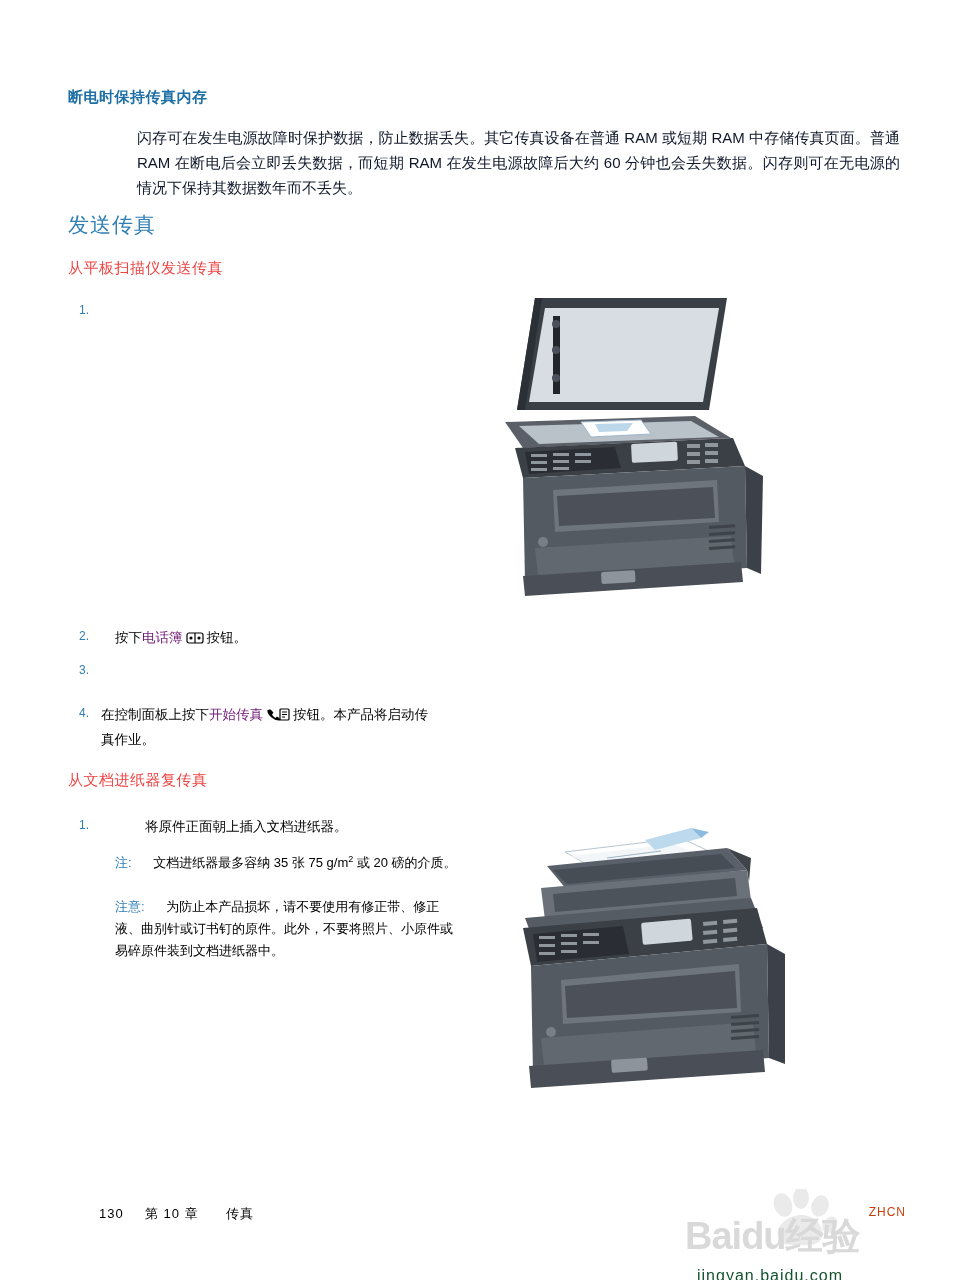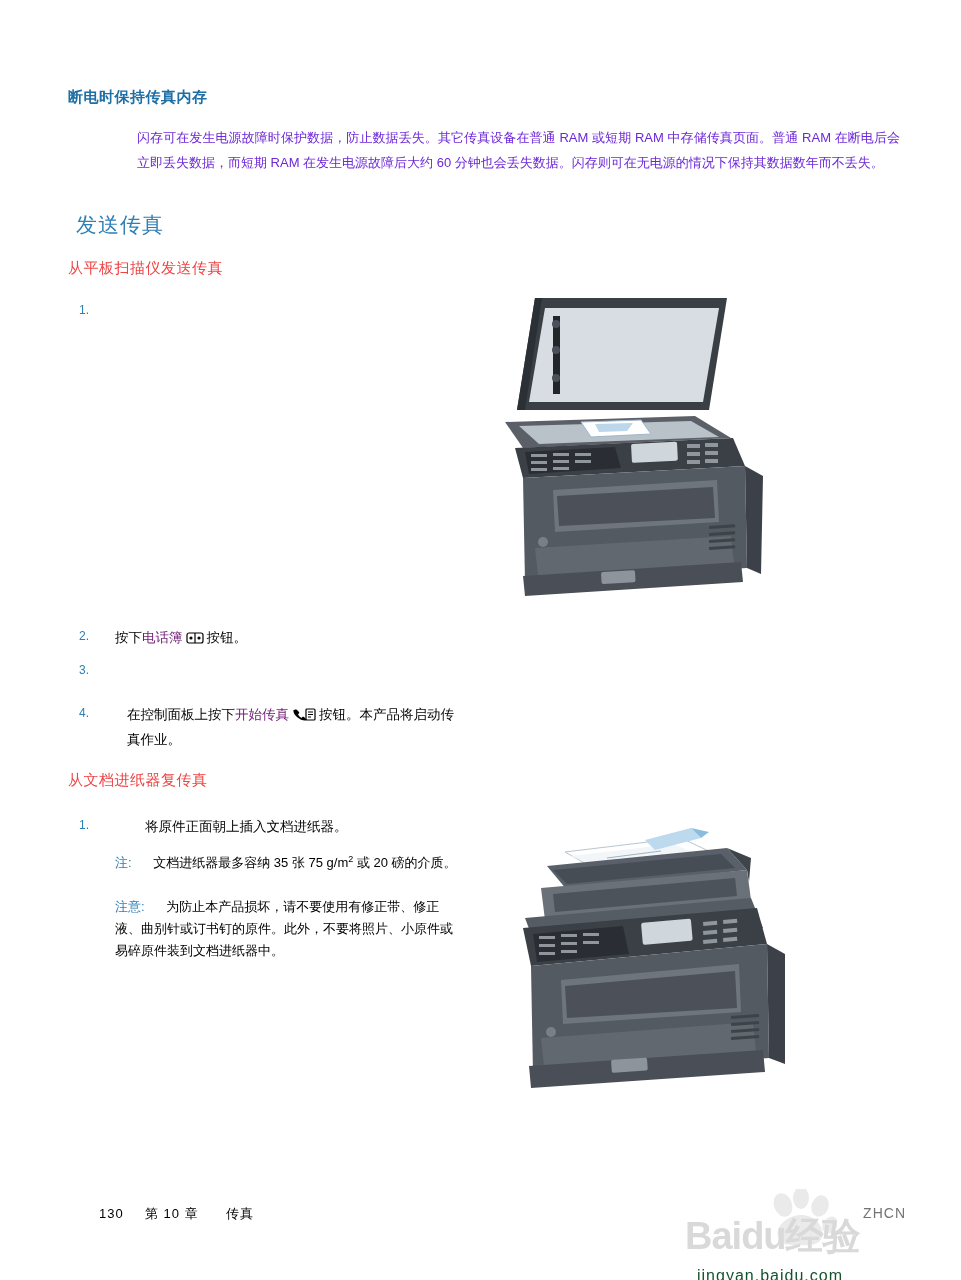--- a/index.html
+++ b/index.html
@@ -36,23 +36,23 @@
     letter-spacing: 1px;
   }
   .h4 {
     position: absolute;
     font-size: 15px;
     color: #ef4444;
     letter-spacing: 0.5px;
   }
   .para {
     position: absolute;
-    font-size: 13px;
+    font-size: 15px;
     line-height: 25px;
-    color: #6d28d9;
+    color: #0f172a;
     text-align: justify;
   }
   .step {
     position: absolute;
     font-size: 13.5px;
     line-height: 23px;
     color: #000;
   }
   .step-num {
     position: absolute;
@@ -75,22 +75,22 @@
     top: 1205px;
     font-size: 13px;
     color: #000;
     letter-spacing: 1px;
     margin-left: 44px;
   }
   .footer-right {
     position: absolute;
     right: 55px;
     top: 1205px;
-    font-size: 14px;
-    color: #737373;
+    font-size: 12px;
+    color: #c2410c;
     letter-spacing: 1px;
   }
 
   
   .watermark {
     position: absolute;
     left: 675px;
     top: 1189px;
     width: 245px;
     height: 110px;
@@ -137,21 +137,21 @@
 </style>
 </head>
 <body>
 
 <div class="page">
 
   <div class="h3" style="left:68px; top:88px;">断电时保持传真内存</div>
 
   <div class="para" style="left:137px; top:125px; width:763px;">闪存可在发生电源故障时保护数据，防止数据丢失。其它传真设备在普通 RAM 或短期 RAM 中存储传真页面。普通 RAM 在断电后会立即丢失数据，而短期 RAM 在发生电源故障后大约 60 分钟也会丢失数据。闪存则可在无电源的情况下保持其数据数年而不丢失。</div>
 
-  <div class="h2" style="left:76px; top:211px;">发送传真</div>
+  <div class="h2" style="left:68px; top:211px;">发送传真</div>
 
   <div class="h4" style="left:68px; top:259px;">从平板扫描仪发送传真</div>
 
   <div class="step-num" style="left:79px; top:303px;">1.</div>
 
   <svg class="illus" style="left:495px; top:290px;" width="430" height="310" viewBox="0 0 430 310">
 
     <g>
       <polygon points="22,120 40,8 232,8 214,120" fill="#3a3f46"></polygon>
       <polygon points="34,112 50,18 224,18 208,112" fill="#d7dde3"></polygon>
@@ -219,21 +219,21 @@
         <line x1="9" y1="1" x2="9" y2="11" stroke="#000" stroke-width="1.2"></line>
         <circle cx="5" cy="6" r="1.6" fill="#000"></circle>
         <circle cx="13" cy="6" r="1.6" fill="#000"></circle>
       </svg>
     </span><span>按钮。</span>
   </div>
 
   <div class="step-num" style="left:79px; top:663px;">3.</div>
 
   <div class="step-num" style="left:79px; top:706px;">4.</div>
-  <div class="step" style="left:127px; top:703px; width:330px;">
+  <div class="step" style="left:101px; top:703px; width:330px;">
     <span>在控制面板上按下</span><span class="blue">开始传真</span><span class="icon-inline">
       <svg width="24" height="13" viewBox="0 0 24 13">
         <path d="M2 2 C2 2 4 1 5 2 L7 4 C7.6 4.8 7 5.6 6 6.2 C6.8 8 8 9.2 9.6 10 C10.2 9 11.2 8.4 12 9 L14 11 C15 12 14 12.6 13 12.6 C8 12.6 1.4 7 1.4 3 C1.4 2.2 1.6 2 2 2 Z" fill="#000"></path>
         <rect x="14" y="1" width="9" height="11" rx="1" fill="none" stroke="#000" stroke-width="1.2"></rect>
         <line x1="16" y1="4" x2="21" y2="4" stroke="#000" stroke-width="1"></line>
         <line x1="16" y1="6.5" x2="21" y2="6.5" stroke="#000" stroke-width="1"></line>
         <line x1="16" y1="9" x2="19" y2="9" stroke="#000" stroke-width="1"></line>
       </svg>
     </span><span>按钮。本产品将启动传真作业。</span>
   </div>

